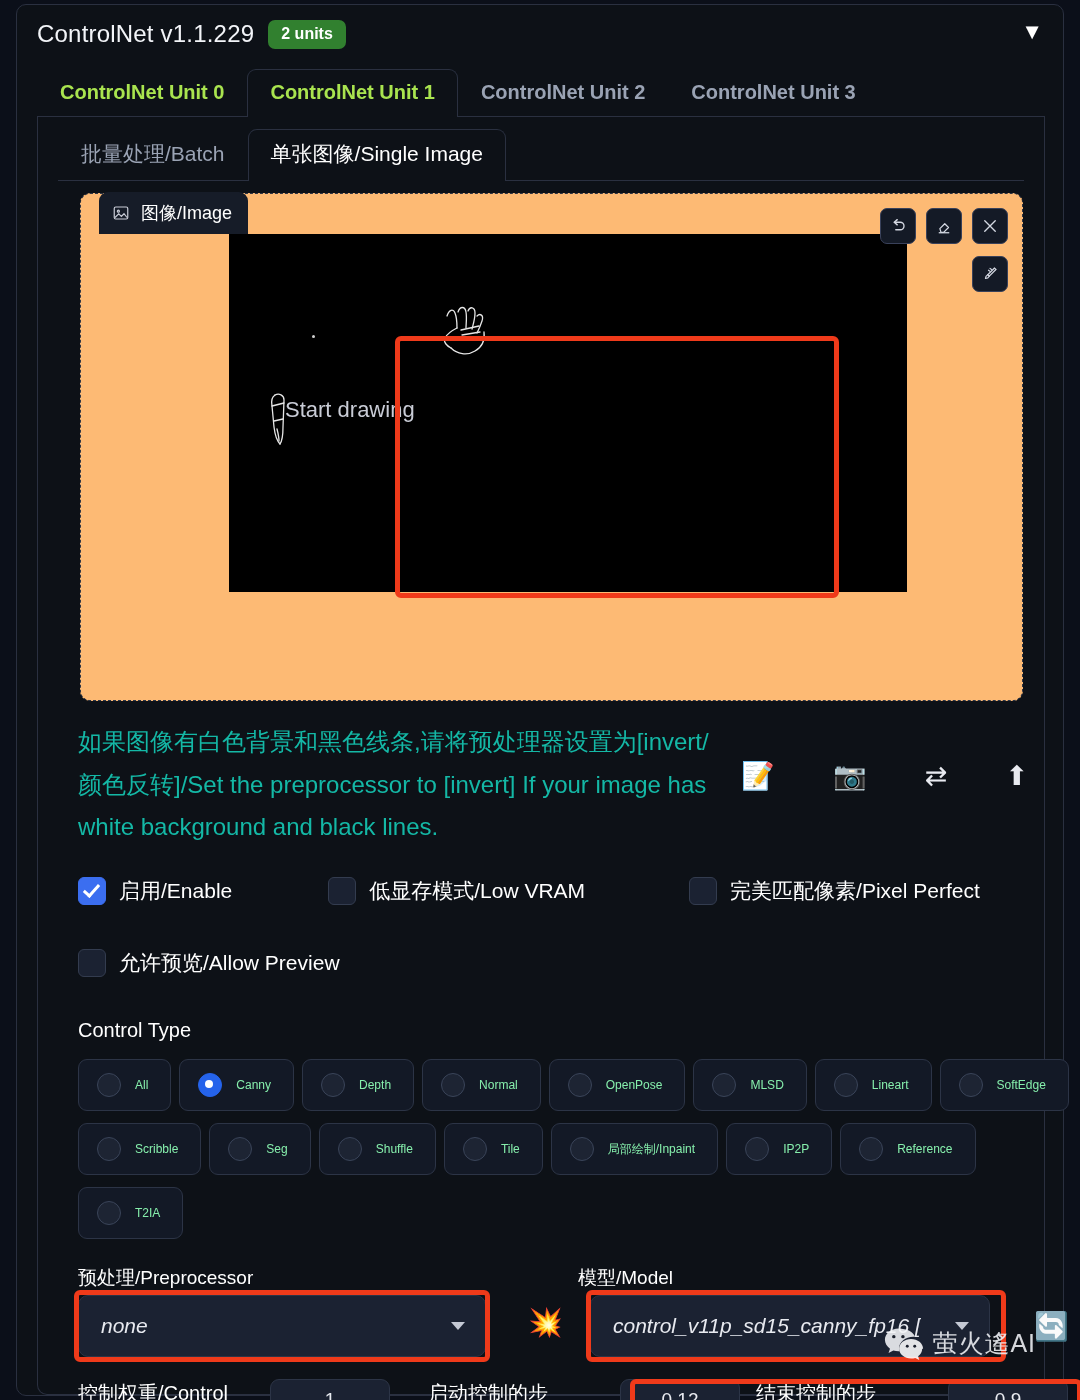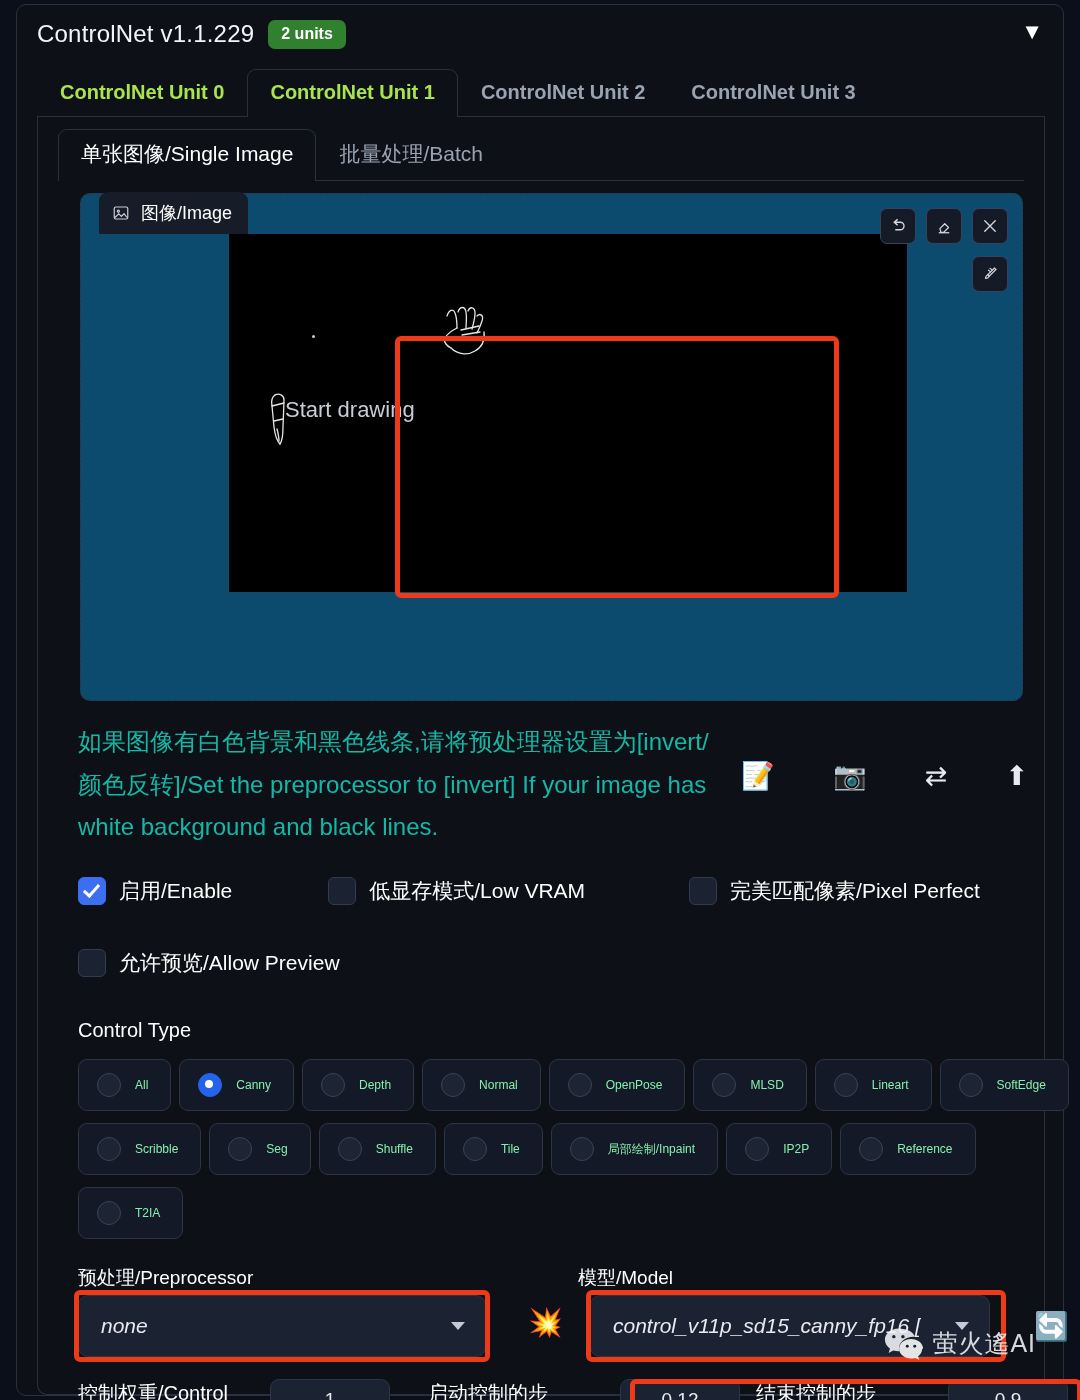--- a/index.html
+++ b/index.html
@@ -156,21 +156,21 @@
   }
 
   
   .img-panel {
     position: absolute;
     left: 42px; top: 76px;
     width: 943px;
     height: 508px;
     border: 1px dashed #2e3646;
     border-radius: 10px;
-    background: #0c4a6e;
+    background: #fdba74;
     box-sizing: border-box;
   }
   .img-tabbar {
     position: absolute;
     left: 18px; top: -2px;
     height: 42px;
     display: flex;
     align-items: center;
     background: #161c28;
     border-radius: 9px 9px 0 0;
@@ -499,22 +499,22 @@
     <div class="unit-tabs">
       <div class="unit-tab green">ControlNet Unit 0</div>
       <div class="unit-tab active">ControlNet Unit 1</div>
       <div class="unit-tab">ControlNet Unit 2</div>
       <div class="unit-tab">ControlNet Unit 3</div>
     </div>
 
     <div class="unit-body">
 
       <div class="src-tabs">
+        <div class="src-tab">批量处理/Batch</div>
         <div class="src-tab active">单张图像/Single Image</div>
-        <div class="src-tab">批量处理/Batch</div>
       </div>
 
       <div class="img-panel">
         <div class="img-tabbar">
           <span class="ico">
             <svg width="18" height="18" viewBox="0 0 24 24" fill="none" stroke="#c9ccd6" stroke-width="1.6">
               <rect x="3" y="4" width="18" height="16" rx="2"></rect>
               <circle cx="8.5" cy="9.5" r="1.4"></circle>
               <path d="M4 18l5-5 3.5 3.5L16 13l4 5"></path>
             </svg>

